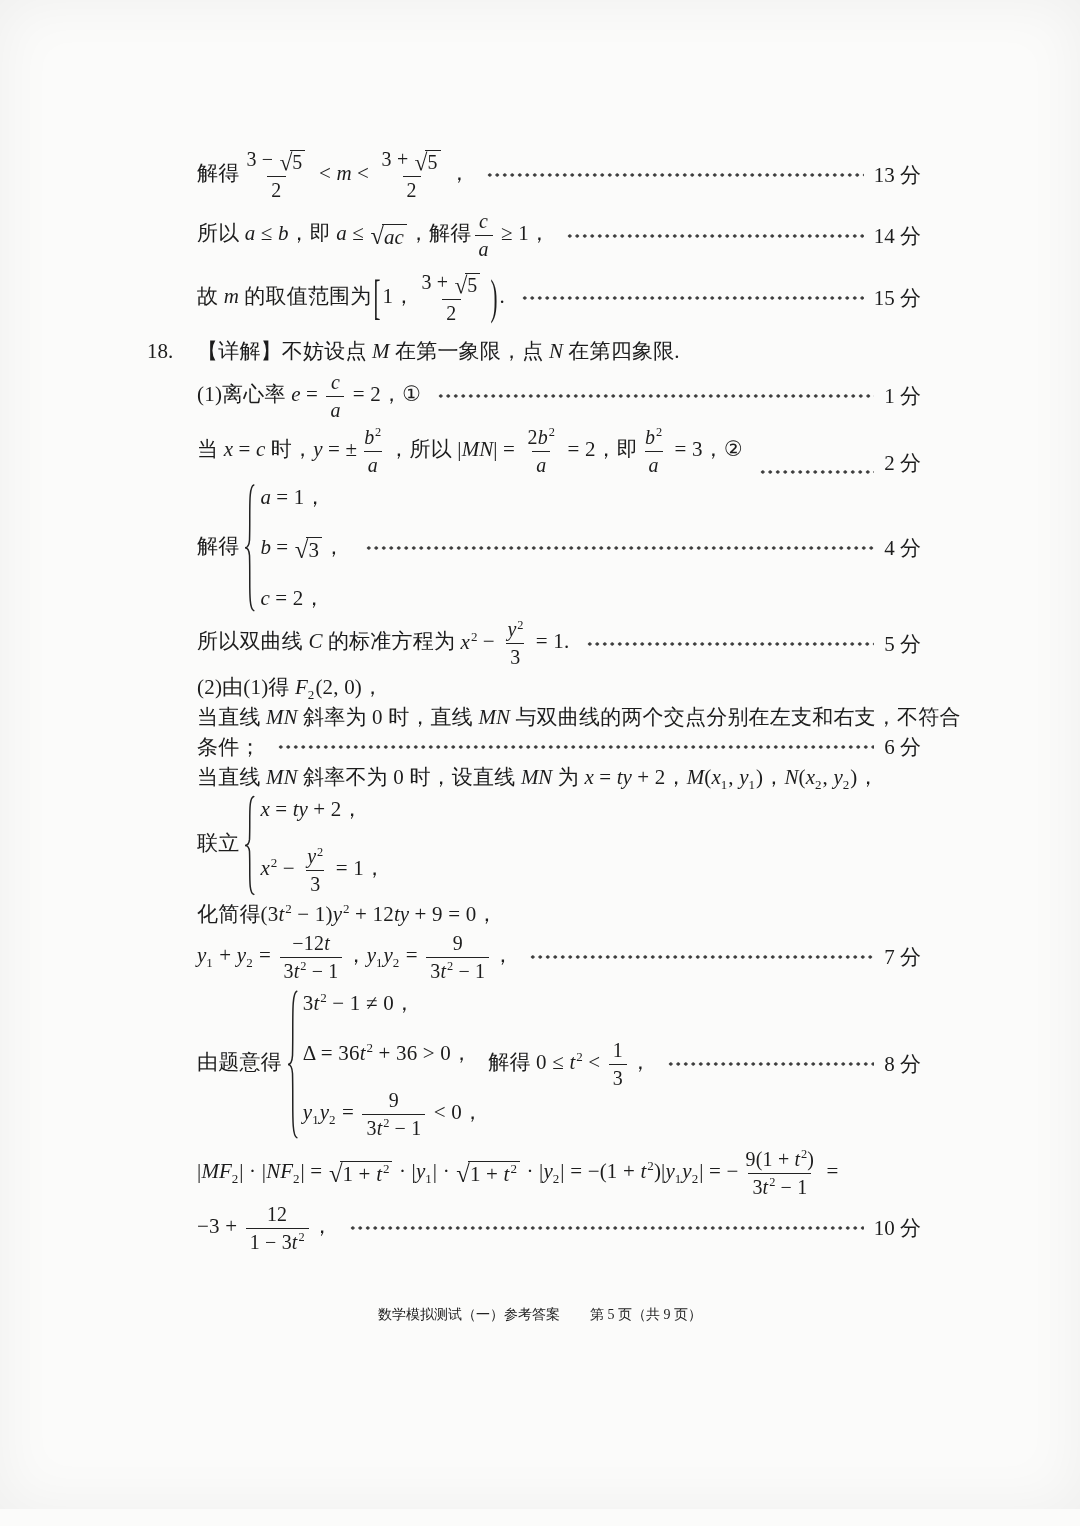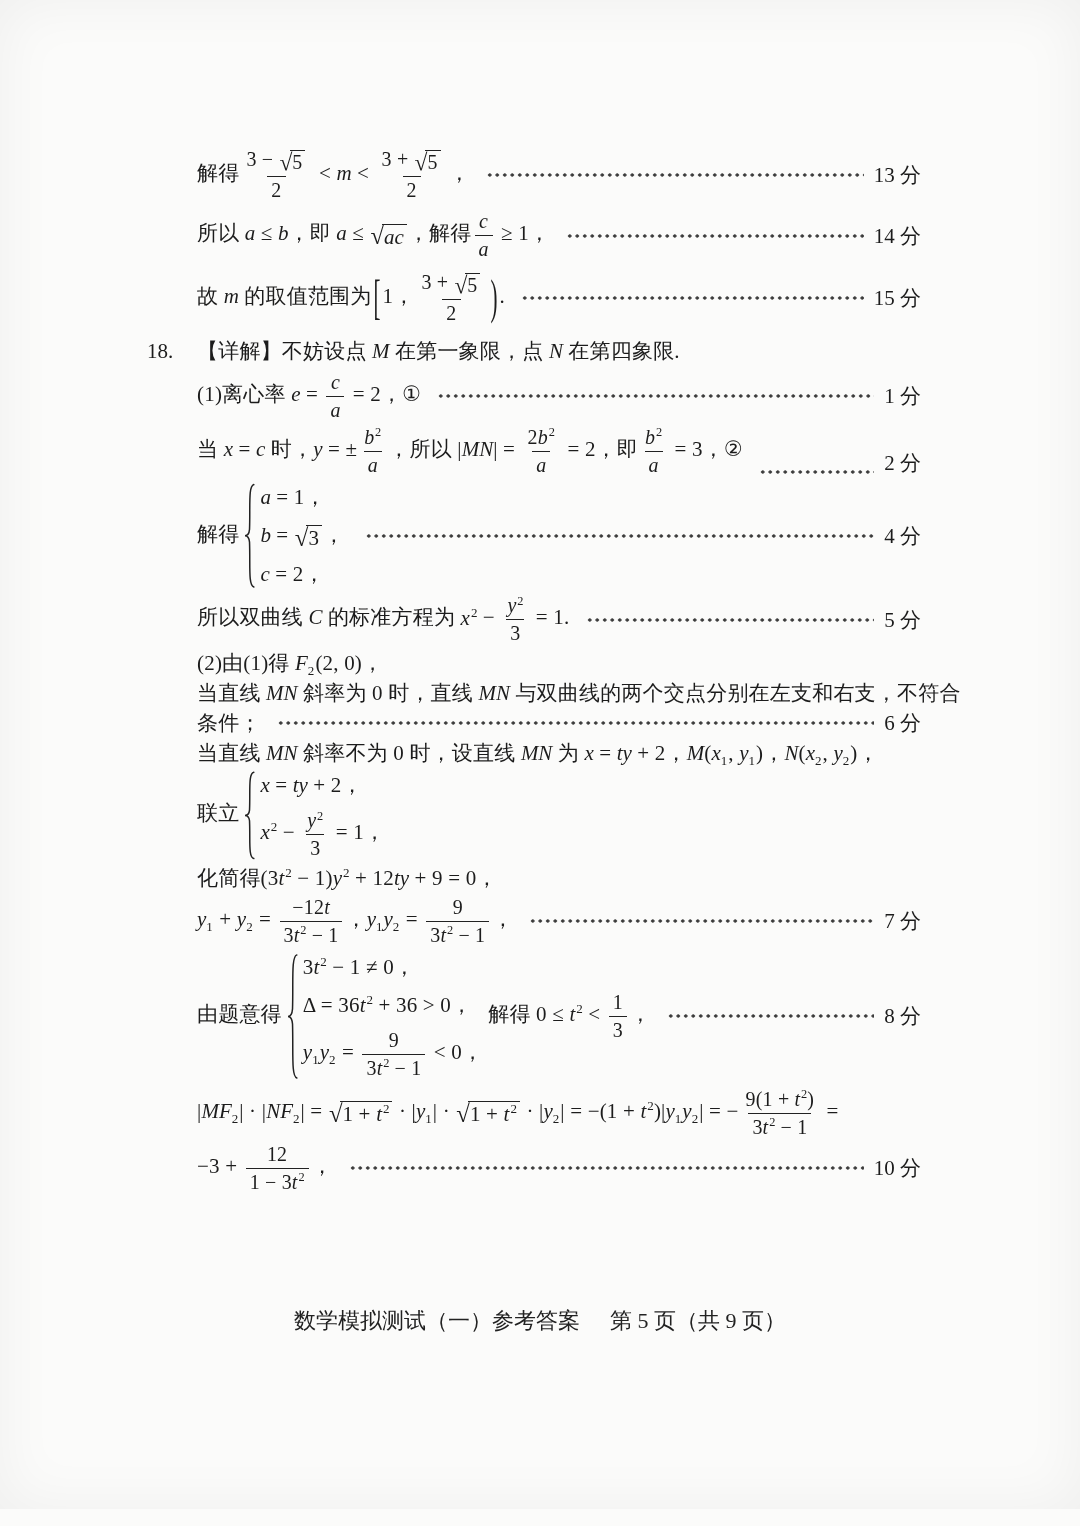--- a/index.html
+++ b/index.html
@@ -29,26 +29,26 @@
     vertical-align:middle;margin:0 3px;line-height:1.15;font-size:0.95em;
   }
   .num{padding:0 4px 2px;white-space:nowrap;}
   .den{border-top:1.6px solid #222;padding:2px 4px 0;white-space:nowrap;}
   .sqrt{display:inline-flex;align-items:stretch;vertical-align:-0.18em;margin:0 1px;}
   .rad{font-size:1.18em;line-height:1;align-self:flex-end;margin-right:-2px;}
   .sqrt-arg{border-top:1.6px solid #222;padding:0 3px 0 2px;line-height:1.15;}
   .cases{display:inline-flex;align-items:center;vertical-align:middle;margin:0 5px 0 3px;}
   .brace{display:flex;align-self:stretch;}
   .brace svg{height:auto;width:14px;}
-  .cases-rows{display:flex;flex-direction:column;align-items:flex-start;row-gap:10px;padding-left:4px;}
+  .cases-rows{display:flex;flex-direction:column;align-items:flex-start;row-gap:22px;padding-left:4px;}
   .cases-row{white-space:nowrap;}
   .bigbr{display:inline-block;transform:scaleY(2.35);vertical-align:middle;margin:0 2px;}
   .footer{
     position:absolute;top:1306px;left:0;width:100%;
-    display:flex;justify-content:center;gap:30px;font-size:22px;color:#222;
+    display:flex;justify-content:center;gap:30px;font-size:14px;color:#222;
   }
 </style>
 </head>
 <body>
 
 <div class="page">
   <div class="content" id="lines">
       <div class="line" style="margin-top: 0px;">
         <span class="line-content"><span class="mt">解得</span><span class="frac">
             <span class="num"><span class="mt">3 − </span><span class="sqrt">

